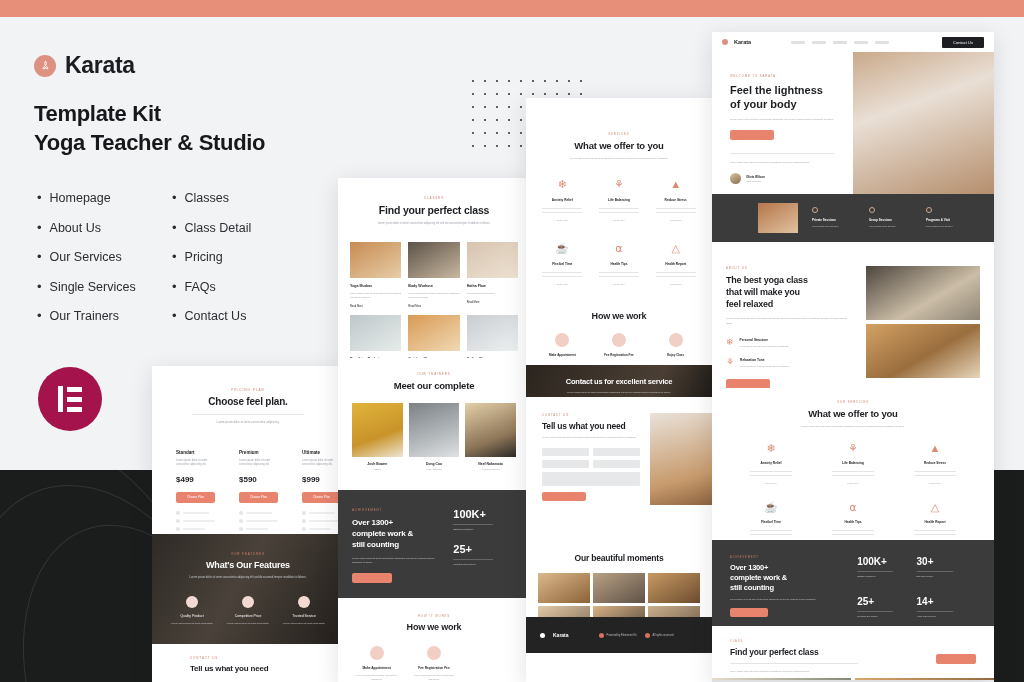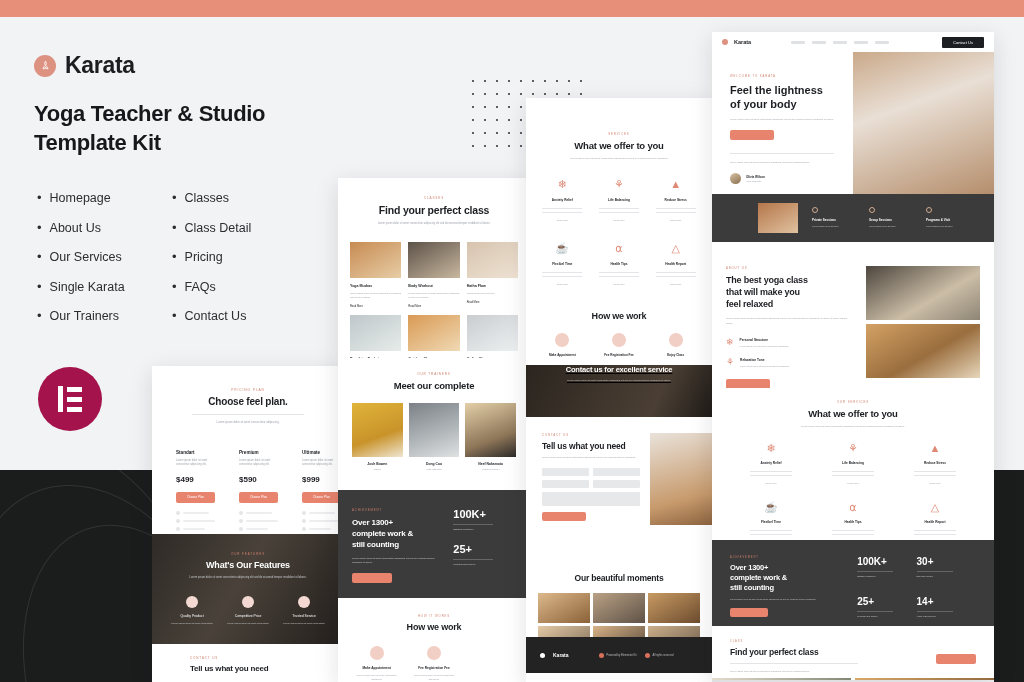--- a/index.html
+++ b/index.html
@@ -127,41 +127,41 @@
         <svg width="13" height="13" viewBox="0 0 24 24" fill="none" stroke="#fff" stroke-width="1.6">
           <path d="M12 4c2 2.6 2 5.4 0 8-2-2.6-2-5.4 0-8z"></path>
           <path d="M12 12c-2.4 1.4-4.2 3.4-4.6 6 2.6.4 4.8-1 6.2-3"></path>
           <path d="M12 12c2.4 1.4 4.2 3.4 4.6 6-2.6.4-4.8-1-6.2-3"></path>
         </svg>
       </span>
       <span class="brand-name">Karata</span>
     </div>
 
     <div class="headline">
+      <div>Template Kit</div>
       <div>Yoga Teacher &amp; Studio</div>
-      <div>Template Kit</div>
     </div>
 
     <div class="page-list">
       <div class="page-col">
         <div class="page-item">
             <span class="dot">•</span>
             <span>Homepage</span>
           </div>
         <div class="page-item">
             <span class="dot">•</span>
             <span>About Us</span>
           </div>
         <div class="page-item">
             <span class="dot">•</span>
             <span>Our Services</span>
           </div>
         <div class="page-item">
             <span class="dot">•</span>
-            <span>Single Karata</span>
+            <span>Single Services</span>
           </div>
         <div class="page-item">
             <span class="dot">•</span>
             <span>Our Trainers</span>
           </div>
       </div>
       <div class="page-col">
         <div class="page-item">
             <span class="dot">•</span>
             <span>Classes</span>
@@ -548,21 +548,21 @@
           <span style="width:14px;height:14px;border-radius:50%;background:#f2cfc4;"></span>
           <div style="font-size:3px;font-weight:700;color:#1c1e22;margin-top:6px;">Fee Registration Fee</div>
         </div>
         <div class="center-col">
           <span style="width:14px;height:14px;border-radius:50%;background:#f2cfc4;"></span>
           <div style="font-size:3px;font-weight:700;color:#1c1e22;margin-top:6px;">Enjoy Class</div>
         </div>
       </div>
     </div>
 
-    <div class="sec" style="height:52px;background:linear-gradient(115deg,#2b251f,#4b3f34 70%,#1f1b18);padding-top:0;text-decoration:underline;">
+    <div class="sec" style="height:32px;background:linear-gradient(115deg,#2b251f,#4b3f34 70%,#1f1b18);padding-top:12px;">
       <div class="center-col">
         <div class="title inv" style="font-size:7.5px;">Contact us for excellent service</div>
         <div class="para inv" style="font-size:2.4px;margin-top:5px;text-align:center;width:132px;line-height:1.8;">Lorem ipsum dolor sit amet consectetur adipiscing elit sed do eiusmod tempor incididunt ut labore.</div>
       </div>
     </div>
 
     <div class="sec white" style="height:108px;display:flex;padding:16px 0 0 16px;">
       <div style="width:62%;">
         <div class="eyebrow" style="font-size:2.8px;">CONTACT US</div>
         <div class="title" style="font-size:8.5px;margin-top:4px;">Tell us what you need</div>

